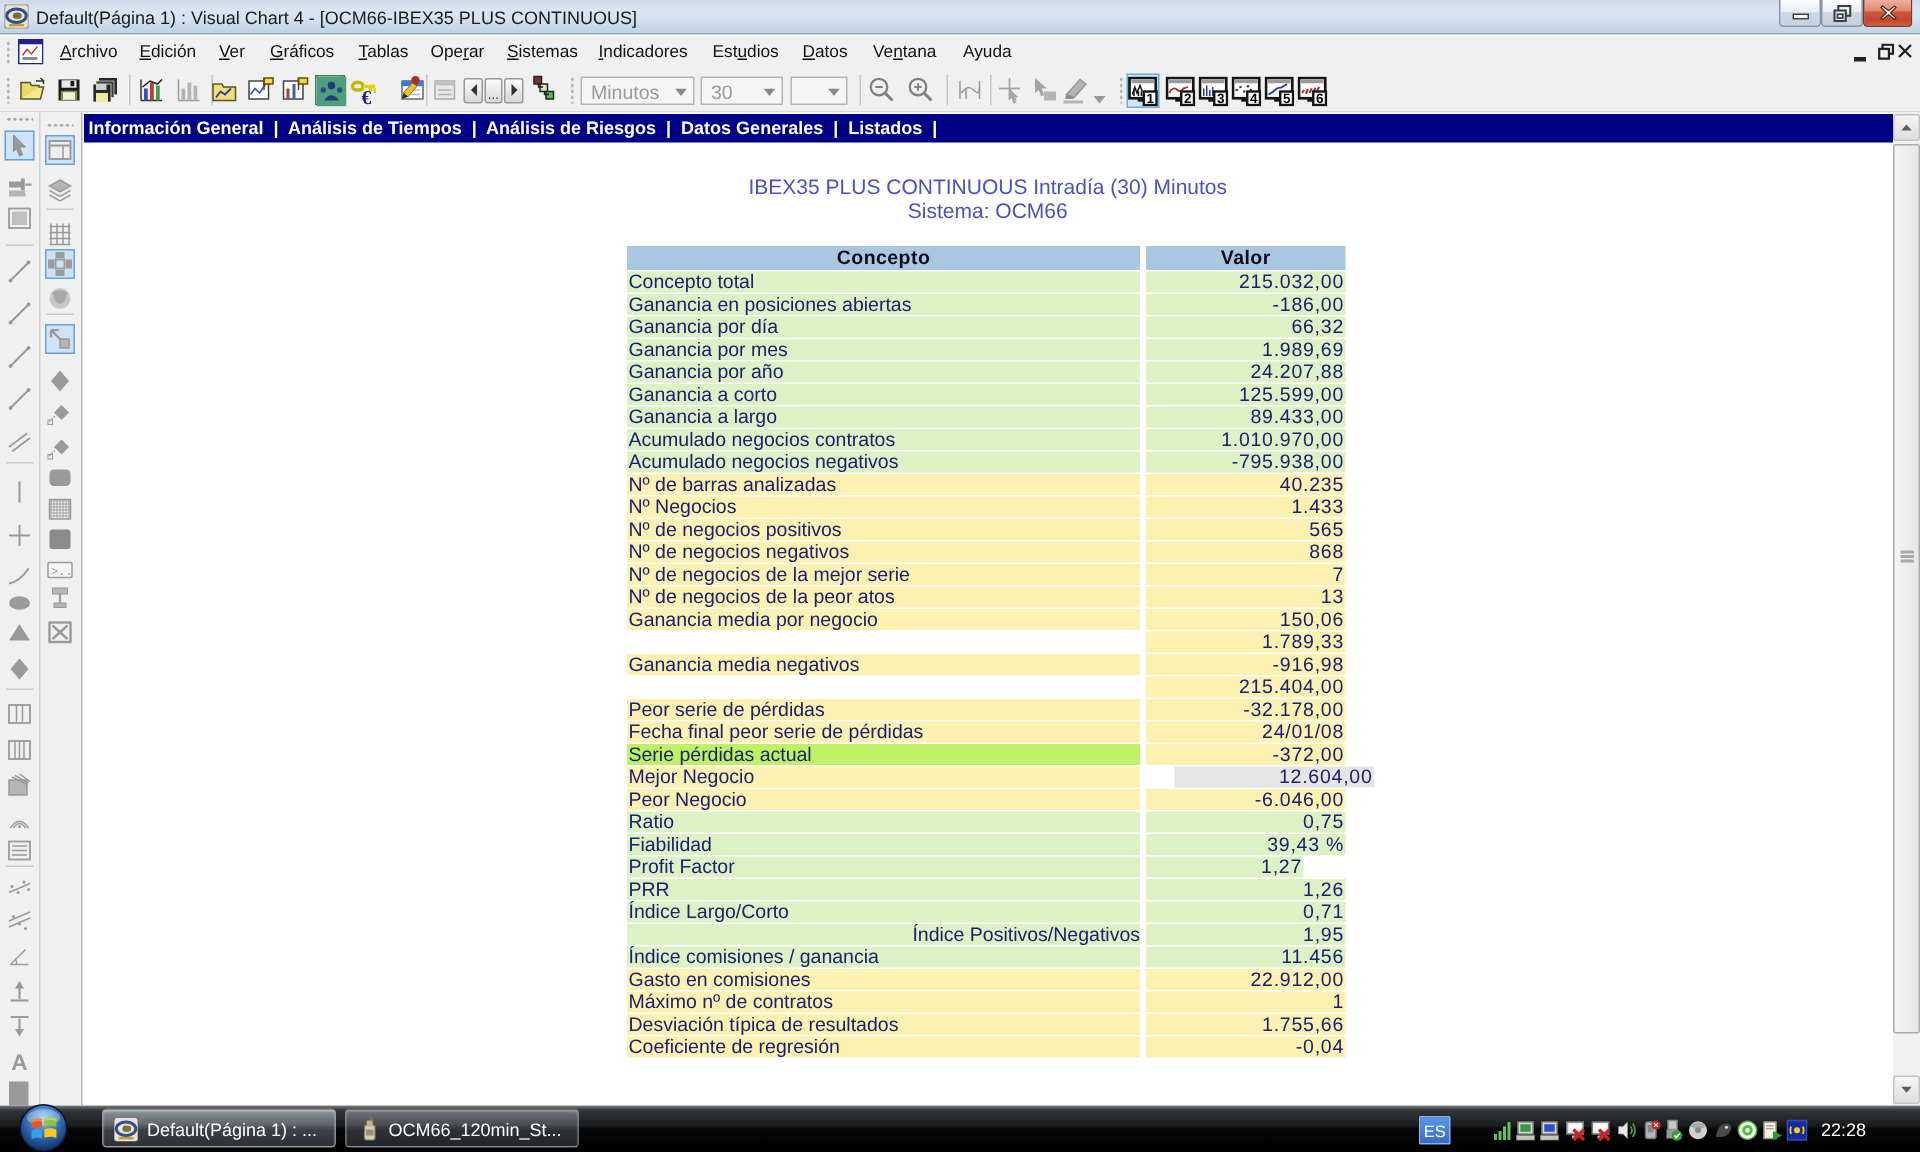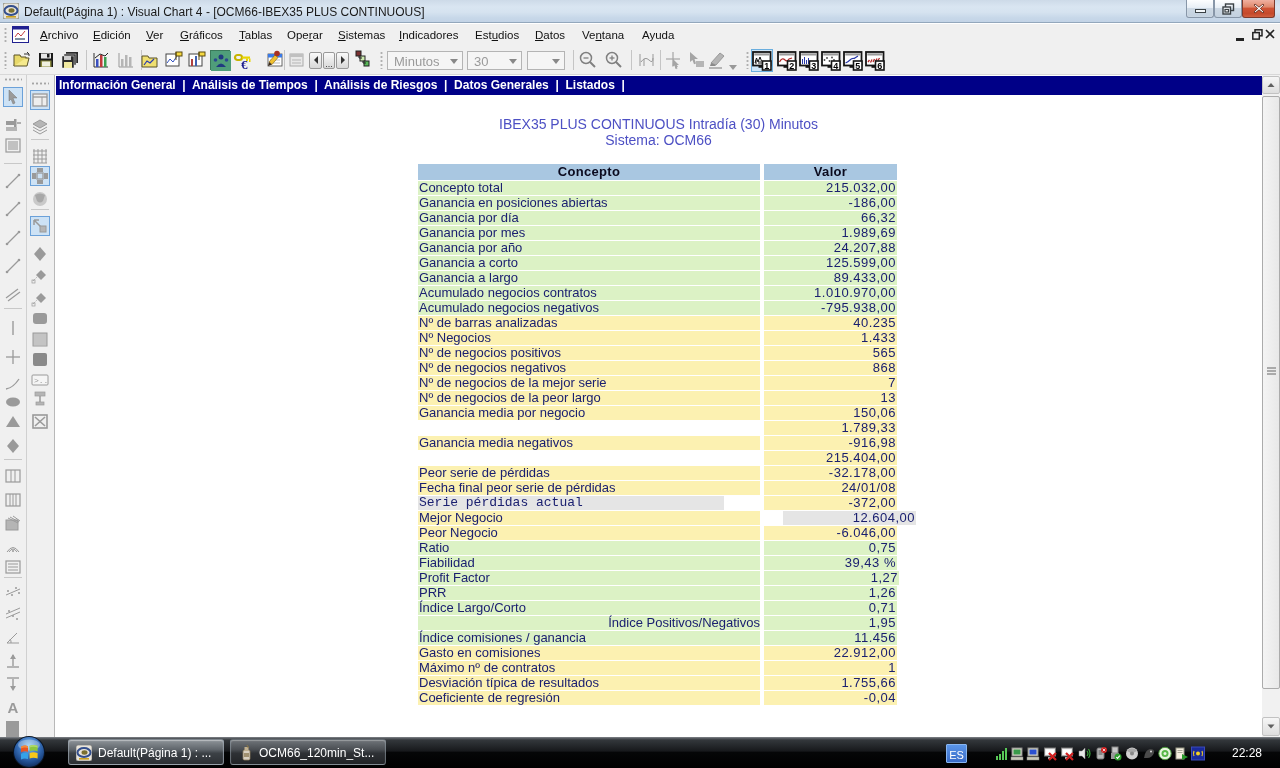--- a/index.html
+++ b/index.html
@@ -705,21 +705,21 @@
 <div class="abs tv" style="left:764px;top:286px;width:133px;height:14px;background:#fcf1b1;">
       <span>868</span>
     </div>
 <div class="abs tl" style="left:418px;top:301px;width:342px;height:14px;background:#fcf1b1;">
       <span>Nº de negocios de la mejor serie</span>
     </div>
 <div class="abs tv" style="left:764px;top:301px;width:133px;height:14px;background:#fcf1b1;">
       <span>7</span>
     </div>
 <div class="abs tl" style="left:418px;top:316px;width:342px;height:14px;background:#fcf1b1;">
-      <span>Nº de negocios de la peor largo</span>
+      <span>Nº de negocios de la peor atos</span>
     </div>
 <div class="abs tv" style="left:764px;top:316px;width:133px;height:14px;background:#fcf1b1;">
       <span>13</span>
     </div>
 <div class="abs tl" style="left:418px;top:331px;width:342px;height:14px;background:#fcf1b1;">
       <span>Ganancia media por negocio</span>
     </div>
 <div class="abs tv" style="left:764px;top:331px;width:133px;height:14px;background:#fcf1b1;">
       <span>150,06</span>
     </div>
@@ -740,21 +740,21 @@
     </div>
 <div class="abs tv" style="left:764px;top:391px;width:133px;height:14px;background:#fcf1b1;">
       <span>-32.178,00</span>
     </div>
 <div class="abs tl" style="left:418px;top:406px;width:342px;height:14px;background:#fcf1b1;">
       <span>Fecha final peor serie de pérdidas</span>
     </div>
 <div class="abs tv" style="left:764px;top:406px;width:133px;height:14px;background:#fcf1b1;">
       <span>24/01/08</span>
     </div>
-<div class="abs tl" style="left:418px;top:421px;width:306px;height:14px;background:#e5e5e5;font-family:Liberation Mono, monospace;">
+<div class="abs tl" style="left:418px;top:421px;width:342px;height:14px;background:#bef264;">
       <span>Serie pérdidas actual</span>
     </div>
 <div class="abs tv" style="left:764px;top:421px;width:133px;height:14px;background:#fcf1b1;">
       <span>-372,00</span>
     </div>
 <div class="abs tl" style="left:418px;top:436px;width:342px;height:14px;background:#fcf1b1;">
       <span>Mejor Negocio</span>
     </div>
 <div class="abs tv" style="left:764px;top:436px;width:133px;height:14px;background:#e5e5e5;margin-left:19px;">
       <span>12.604,00</span>
@@ -773,21 +773,21 @@
     </div>
 <div class="abs tl" style="left:418px;top:481px;width:342px;height:14px;background:#dcf2c5;">
       <span>Fiabilidad</span>
     </div>
 <div class="abs tv" style="left:764px;top:481px;width:133px;height:14px;background:#dcf2c5;">
       <span>39,43 %</span>
     </div>
 <div class="abs tl" style="left:418px;top:496px;width:342px;height:14px;background:#dcf2c5;">
       <span>Profit Factor</span>
     </div>
-<div class="abs tv" style="left:764px;top:496px;width:135px;height:14px;background:#dcf2c5;">
+<div class="abs tv" style="left:764px;top:496px;width:105px;height:14px;background:#dcf2c5;">
       <span>1,27</span>
     </div>
 <div class="abs tl" style="left:418px;top:511px;width:342px;height:14px;background:#dcf2c5;">
       <span>PRR</span>
     </div>
 <div class="abs tv" style="left:764px;top:511px;width:133px;height:14px;background:#dcf2c5;">
       <span>1,26</span>
     </div>
 <div class="abs tl" style="left:418px;top:526px;width:342px;height:14px;background:#dcf2c5;">
       <span>Índice Largo/Corto</span>
@@ -940,14 +940,14 @@
         <rect x="2" y="2" width="8" height="11" fill="#f5f0e0" stroke="#998"></rect>
         <line x1="3.5" y1="4.5" x2="8.5" y2="4.5" stroke="#aa9"></line>
         <line x1="3.5" y1="6.5" x2="8.5" y2="6.5" stroke="#aa9"></line>
         <path d="M8 8 L14 11 L8 14 Z" fill="#2a9a2a"></path>
       </svg></div>
 <div class="abs" style="left:1191px;top:9px;width:14px;height:15px;"><svg width="14" height="15" viewBox="0 0 14 15">
         <rect x="0.5" y="1" width="13" height="13" fill="#1a2a9a" stroke="#3a4aba"></rect>
         <circle cx="7" cy="7.5" r="2" fill="#f5d020"></circle>
         <path d="M3 5 Q2 7.5 3 10 M11 5 Q12 7.5 11 10" stroke="#f5d020" fill="none" stroke-width="1.2"></path>
       </svg></div>
-  <div class="abs" style="left:1214px;top:9px;width:48px;text-align:right;font-size:12px;color:#fff;">22:28</div>
+  <div class="abs" style="left:1214px;top:9px;width:48px;text-align:left;font-size:12px;color:#fff;">22:28</div>
 </div>
 
 </body></html>

